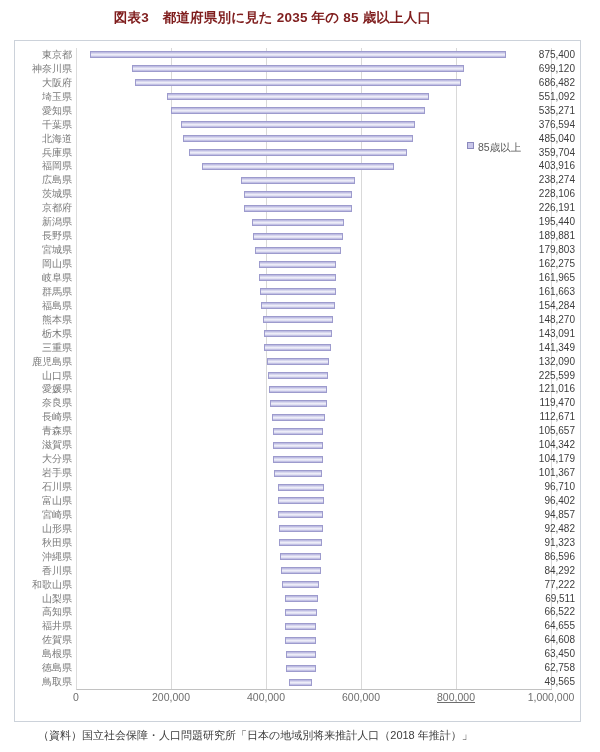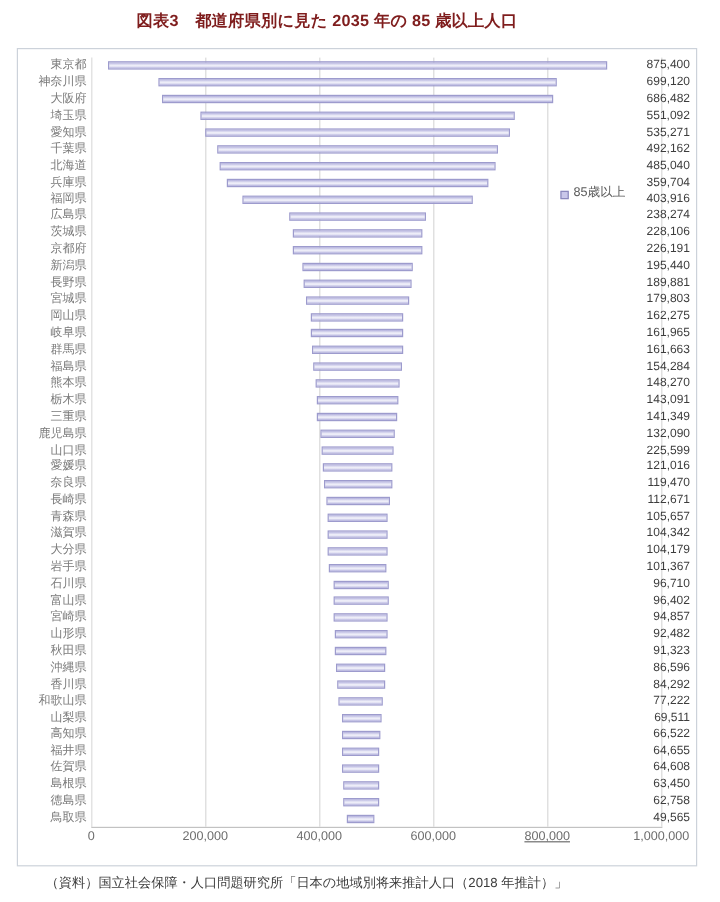--- a/index.html
+++ b/index.html
@@ -40,21 +40,21 @@
   }
   .value-label{
     margin-left:19px;font-size:10px;color:#3d3d3d;white-space:nowrap;line-height:1;
   }
   .x-axis{position:absolute;left:0;top:651px;width:567px;height:14px;}
   .x-tick{
     position:absolute;transform:translateX(-50%);font-size:10.5px;color:#6e6e6e;
     white-space:nowrap;line-height:1;
   }
   .legend{
-    position:absolute;left:452px;top:114px;display:flex;align-items:flex-end;gap:4px;
+    position:absolute;left:452px;top:101px;display:flex;align-items:flex-start;gap:4px;
   }
   .legend-marker{
     width:7px;height:7px;flex:none;box-sizing:border-box;
     background:#c9c7ea;border:1px solid #8b89bd;
   }
   .legend-label{font-size:10.5px;color:#595959;white-space:nowrap;line-height:1;}
   .source-note{
     position:absolute;left:38px;top:728px;font-size:11px;color:#3c3c3c;white-space:nowrap;
   }
 </style>
@@ -93,21 +93,21 @@
         <span class="value-label">551,092</span>
       </div>
       <div class="row">
         <span class="pref-label">愛知県</span>
         <span class="bar" style="width: 254.3px;"></span>
         <span class="value-label">535,271</span>
       </div>
       <div class="row">
         <span class="pref-label">千葉県</span>
         <span class="bar" style="width: 233.8px;"></span>
-        <span class="value-label">492,162</span>
+        <span class="value-label">376,594</span>
       </div>
       <div class="row">
         <span class="pref-label">北海道</span>
         <span class="bar" style="width: 230.4px;"></span>
         <span class="value-label">485,040</span>
       </div>
       <div class="row">
         <span class="pref-label">兵庫県</span>
         <span class="bar" style="width: 218.6px;"></span>
         <span class="value-label">359,704</span>

